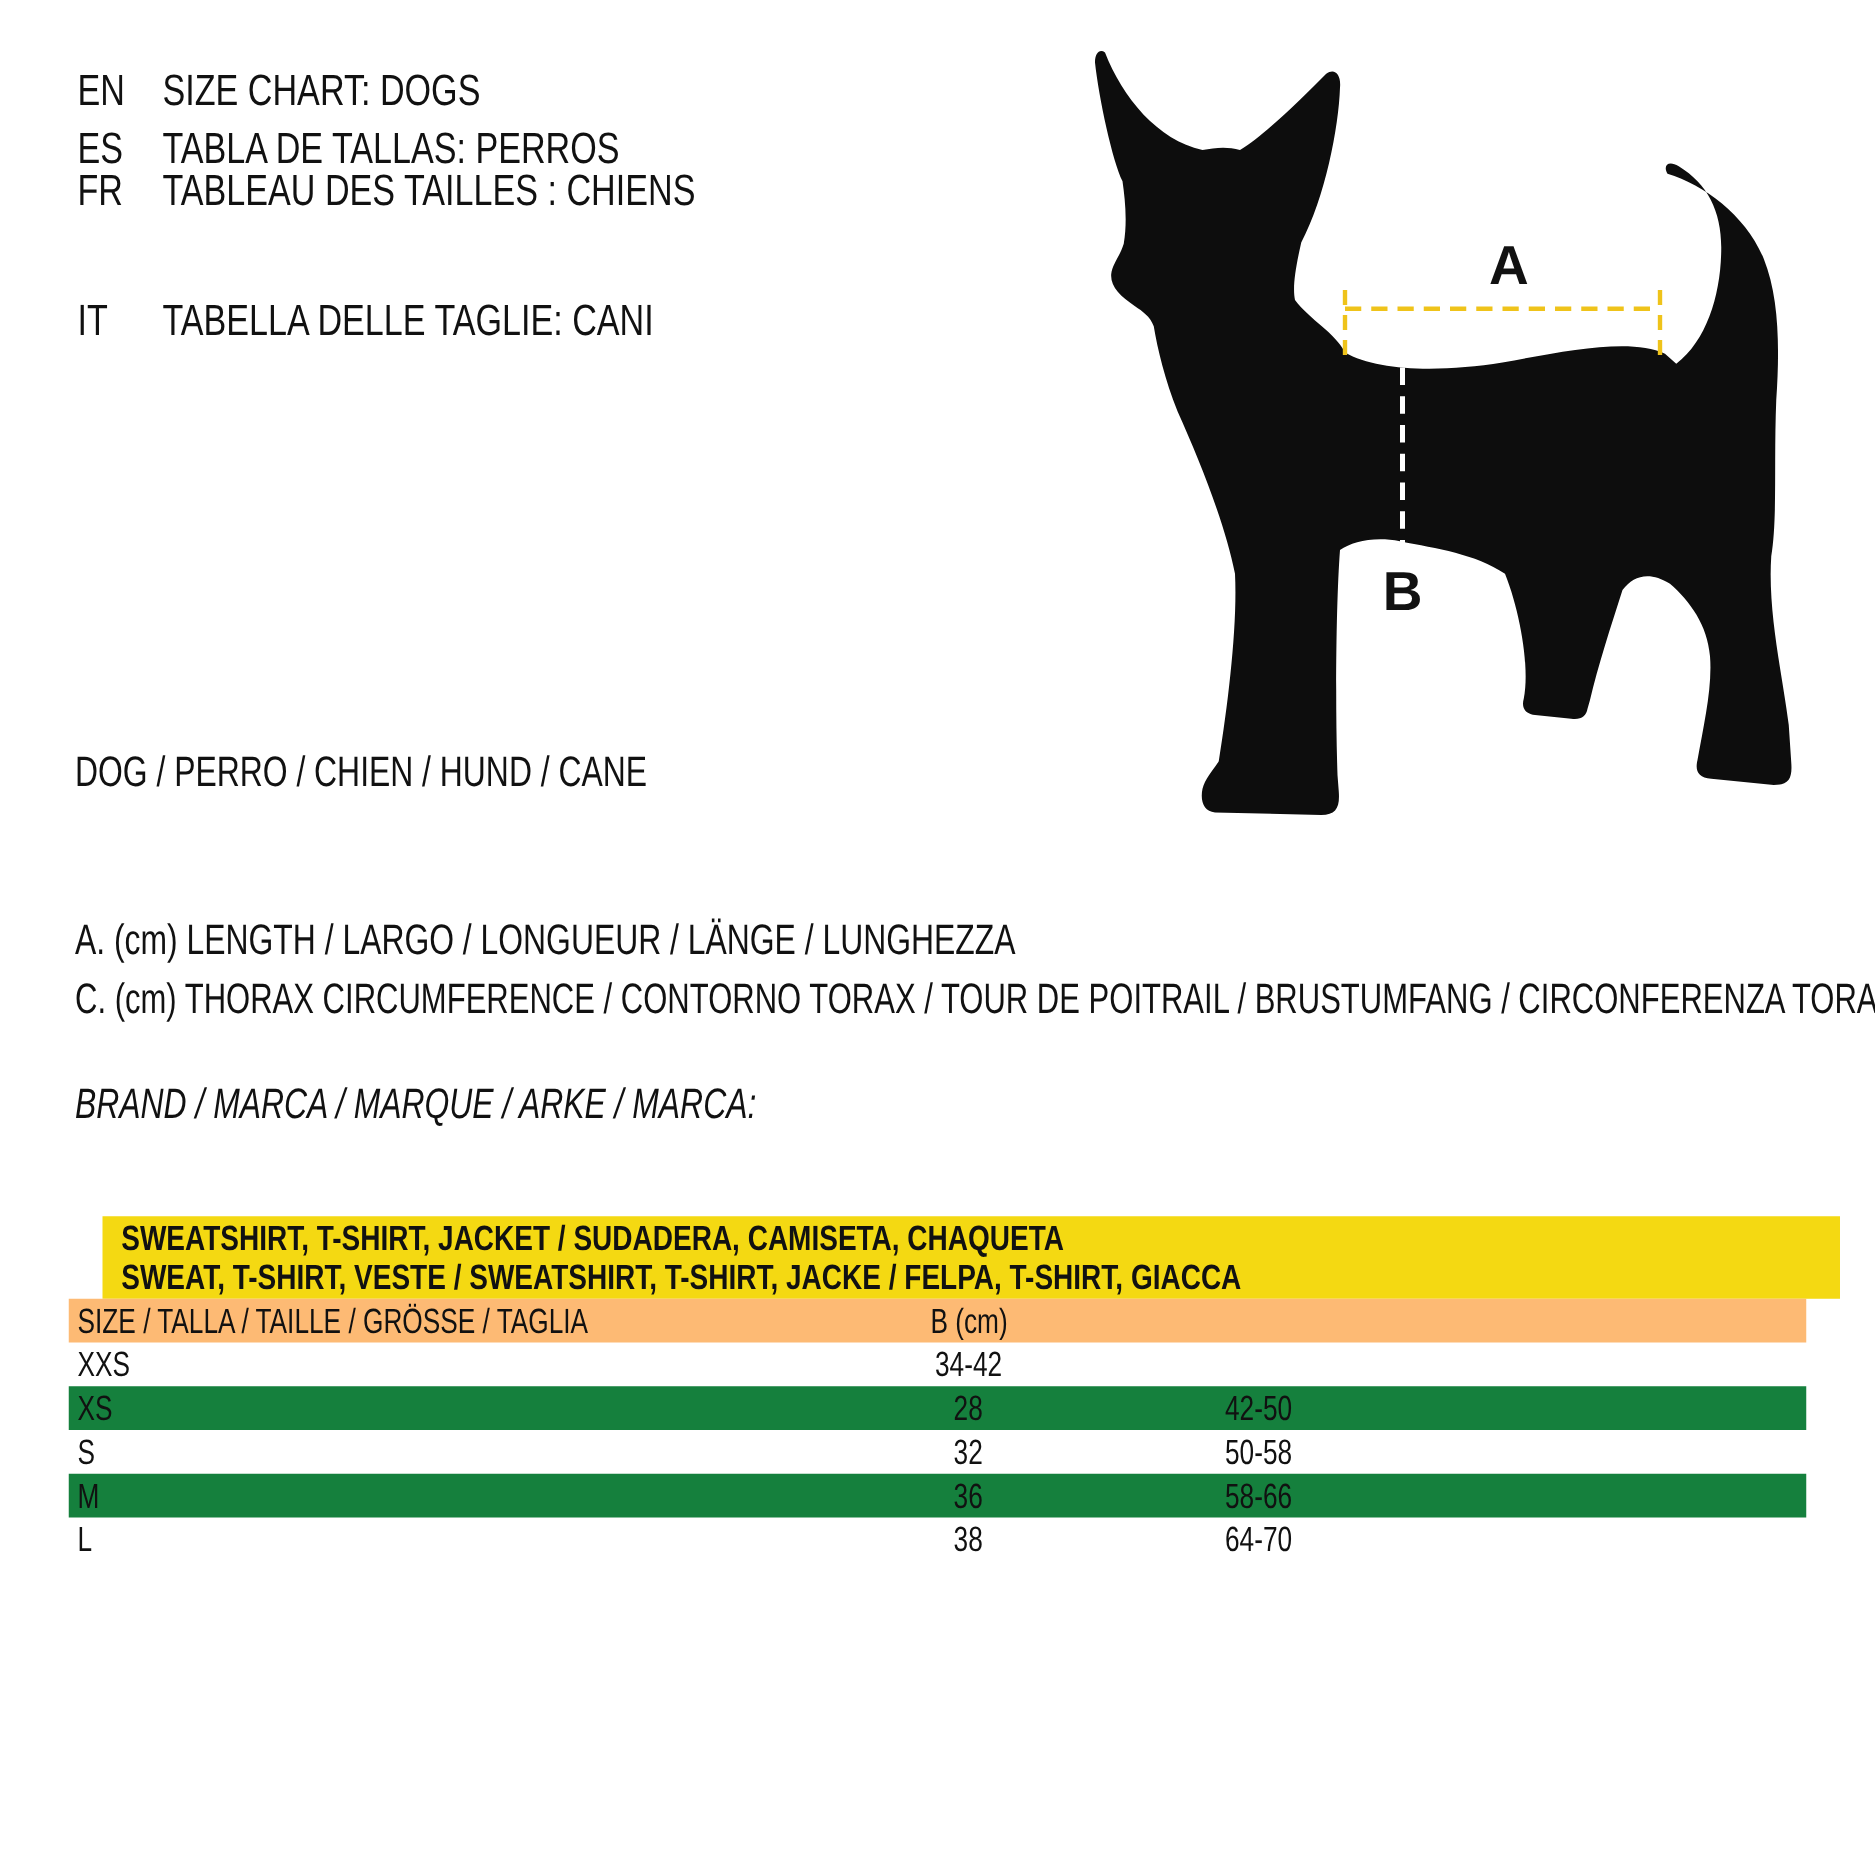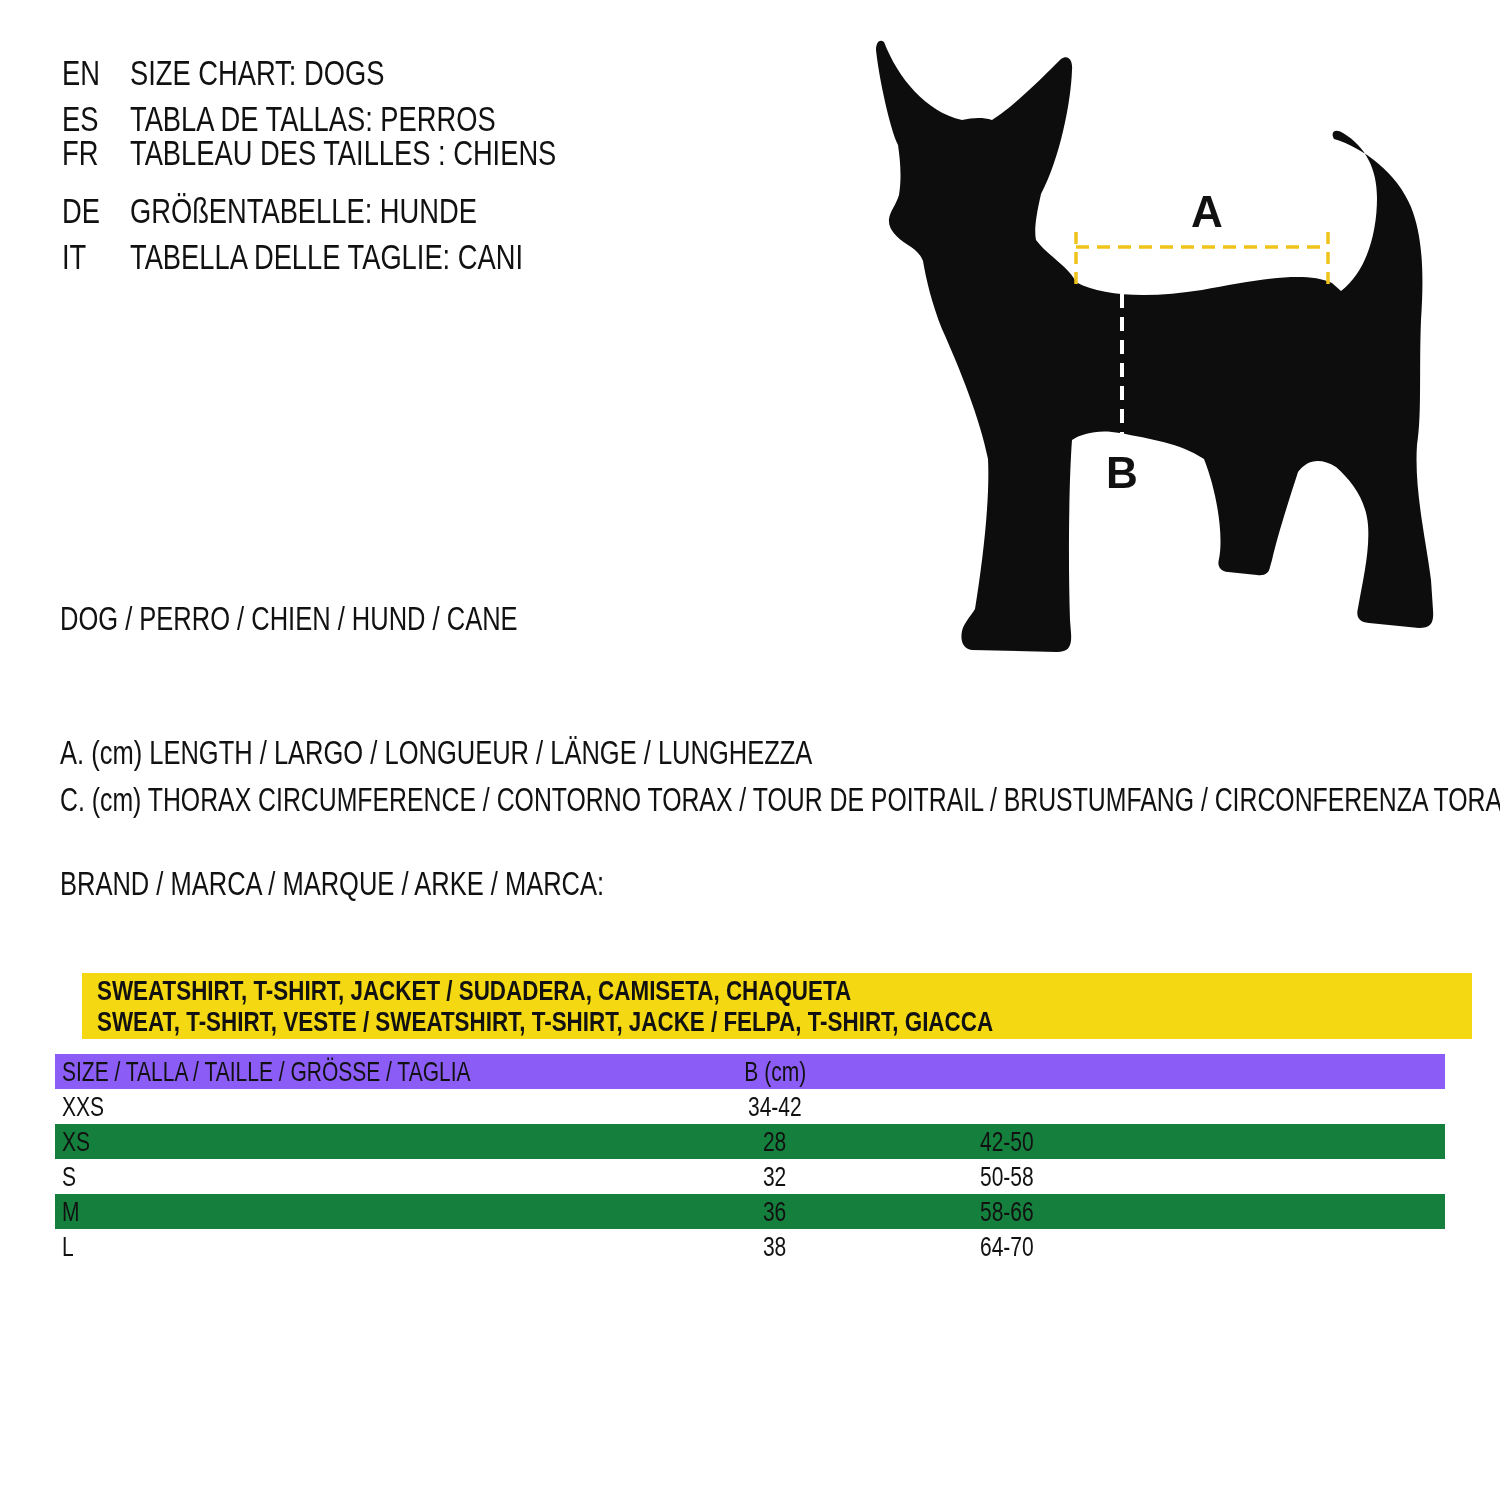--- a/index.html
+++ b/index.html
@@ -27,21 +27,21 @@
   
   .caption-line{font-size:34px;line-height:34px;font-weight:400;white-space:nowrap;}
 
   
   .size-table{left:55px;top:973px;width:1390px;}
   .yellow-head{position:relative;width:100%;height:66px;background:#F4D912;padding:0;margin-left:27px;}
   .yellow-line{position:absolute;left:15px;font-size:28px;font-weight:700;line-height:31px;}
   .yellow-line.l1{top:2px;}
   .yellow-line.l2{top:33px;}
   .t-row{position:relative;width:100%;height:35px;display:grid;grid-template-columns:42.1% 19.4% 14% 24.5%;align-items:center;}
-  .t-row.head{background:#8b5cf6;margin-top:15px;}
+  .t-row.head{background:#fdba74;}
   .t-row.alt{background:#15803d;}
   .t-cell{font-size:28px;line-height:35px;overflow:visible;}
   .t-cell.c1{padding-left:7px;text-align:left;}
   .t-cell.c2,.t-cell.c3{text-align:center;}
 </style>
 </head>
 <body>
 
 <div class="canvas">
 
@@ -50,24 +50,20 @@
       <span class="lang-code cx78">EN</span>
       <span class="lang-label cx78">SIZE CHART: DOGS</span>
     </div>
     <div class="lang-row" style="top:46px">
       <span class="lang-code cx78">ES</span>
       <span class="lang-label cx78">TABLA DE TALLAS: PERROS</span>
     </div>
     <div class="lang-row" style="top:80px">
       <span class="lang-code cx78">FR</span>
       <span class="lang-label cx78">TABLEAU DES TAILLES : CHIENS</span>
-    </div>
-    <div class="lang-row" style="top:138px">
-      <span class="lang-code cx78">DE</span>
-      <span class="lang-label cx78">GRÖßENTABELLE: HUNDE</span>
     </div>
     <div class="lang-row" style="top:184px">
       <span class="lang-code cx78">IT</span>
       <span class="lang-label cx78">TABELLA DELLE TAGLIE: CANI</span>
     </div>
   </div>
 
   <svg class="abs dog-svg" width="660" height="660" viewBox="0 0 660 660" xmlns="http://www.w3.org/2000/svg">
     <path fill="#0D0D0D" d="
       M 64 22
@@ -133,21 +129,21 @@
     <span class="cx">DOG / PERRO / CHIEN / HUND / CANE</span>
   </div>
 
   <div class="abs caption-line" style="left:60px;top:735px;">
     <span class="cx">A. (cm) LENGTH / LARGO / LONGUEUR / LÄNGE / LUNGHEZZA</span>
   </div>
   <div class="abs caption-line" style="left:60px;top:782px;">
     <span class="cx73">C. (cm) THORAX CIRCUMFERENCE / CONTORNO TORAX / TOUR DE POITRAIL / BRUSTUMFANG / CIRCONFERENZA TORACE</span>
   </div>
 
-  <div class="abs caption-line" style="left:60px;top:866px;">
+  <div class="abs caption-line" style="left:60px;top:866px;font-style:italic;">
     <span class="cx">BRAND / MARCA / MARQUE / ARKE / MARCA:</span>
   </div>
 
   <div class="abs size-table">
     <div class="yellow-head">
       <div class="yellow-line l1">
         <span class="cx" style="transform:scaleX(0.80)">SWEATSHIRT, T-SHIRT, JACKET / SUDADERA, CAMISETA, CHAQUETA</span>
       </div>
       <div class="yellow-line l2">
         <span class="cx" style="transform:scaleX(0.80)">SWEAT, T-SHIRT, VESTE / SWEATSHIRT, T-SHIRT, JACKE / FELPA, T-SHIRT, GIACCA</span>

